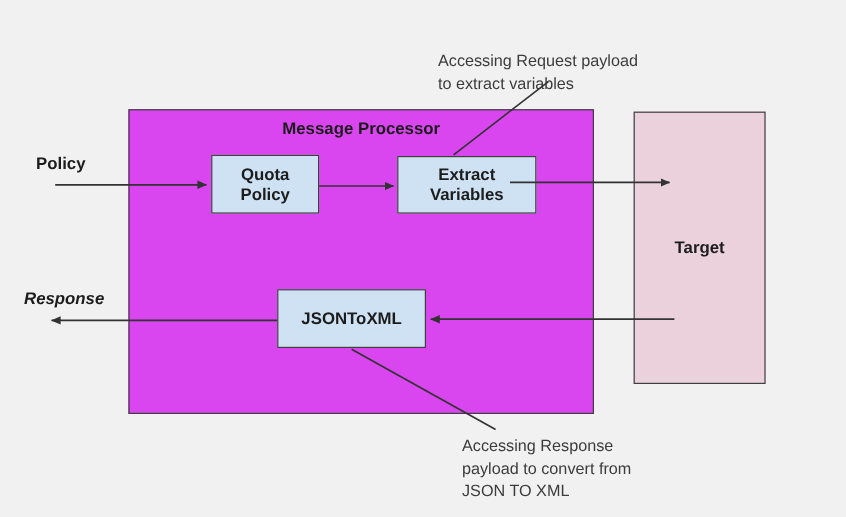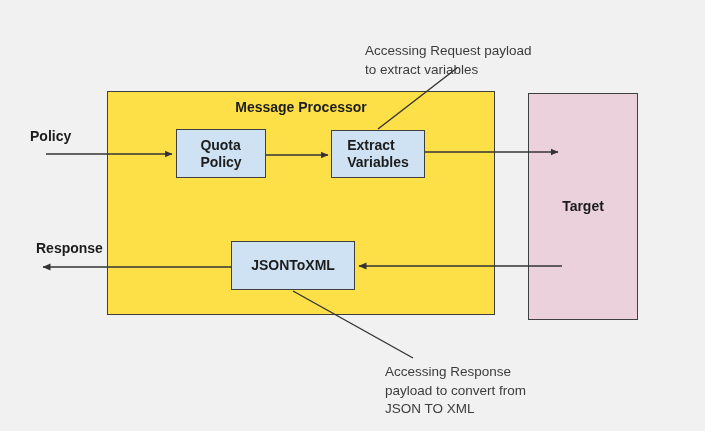--- a/index.html
+++ b/index.html
@@ -12,22 +12,22 @@
     width: 705px;
     height: 431px;
     background: #f1f1f2;
     overflow: hidden;
   }
   .container-box {
     position: absolute;
     left: 107px;
     top: 91px;
     width: 388px;
-    height: 224px;
-    background: #fde047;
+    height: 254px;
+    background: #d946ef;
     border: 1.5px solid #3f3f3f;
     box-sizing: border-box;
   }
   .container-title {
     position: absolute;
     left: 0;
     top: 7px;
     width: 100%;
     text-align: center;
     font-size: 14px;
@@ -35,42 +35,42 @@
     color: #1c1c1c;
   }
   .node {
     position: absolute;
     background: #cfe2f3;
     border: 1.5px solid #3f3f3f;
     box-sizing: border-box;
     display: flex;
     align-items: center;
     justify-content: center;
-    text-align: left;
+    text-align: center;
     font-size: 14px;
     font-weight: 700;
     color: #1c1c1c;
     line-height: 17px;
     white-space: pre-line;
   }
   #node-quota    { left: 176px; top: 129px; width: 90px;  height: 49px; }
-  #node-extract  { left: 331px; top: 130px; width: 94px;  height: 48px; }
+  #node-extract  { left: 331px; top: 130px; width: 116px;  height: 48px; }
   #node-json     { left: 231px; top: 241px; width: 124px; height: 49px; }
   #node-target {
     left: 528px; top: 93px; width: 110px; height: 227px;
     background: #ead1dc;
   }
   .flow-label {
     position: absolute;
     font-size: 14px;
     font-weight: 700;
     color: #1c1c1c;
   }
   #label-request  { left: 30px; top: 128px; }
-  #label-response { left: 36px; top: 240px; }
+  #label-response { left: 20px; top: 240px; font-style: italic; }
   .annotation {
     position: absolute;
     font-size: 13.5px;
     font-weight: 400;
     color: #3c3c3c;
     line-height: 18.5px;
     white-space: pre-line;
   }
   #annotation-request  { left: 365px; top: 42px; }
   #annotation-response { left: 362px; top: 363px; margin-left: 23px; }

